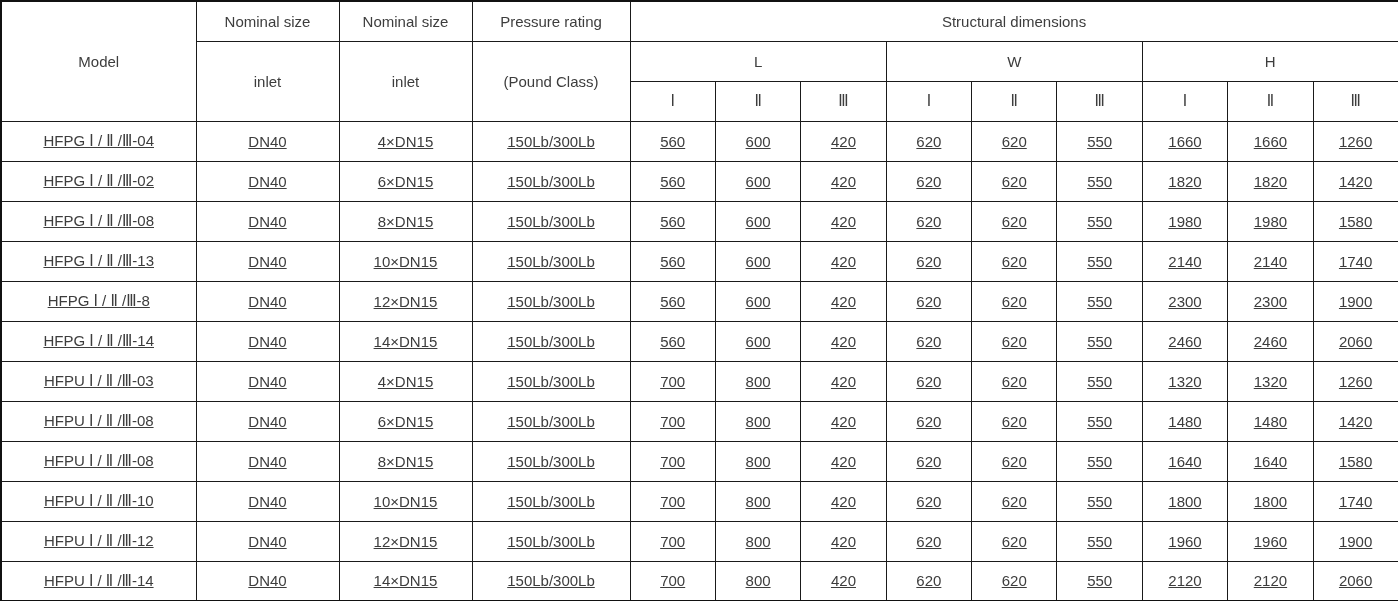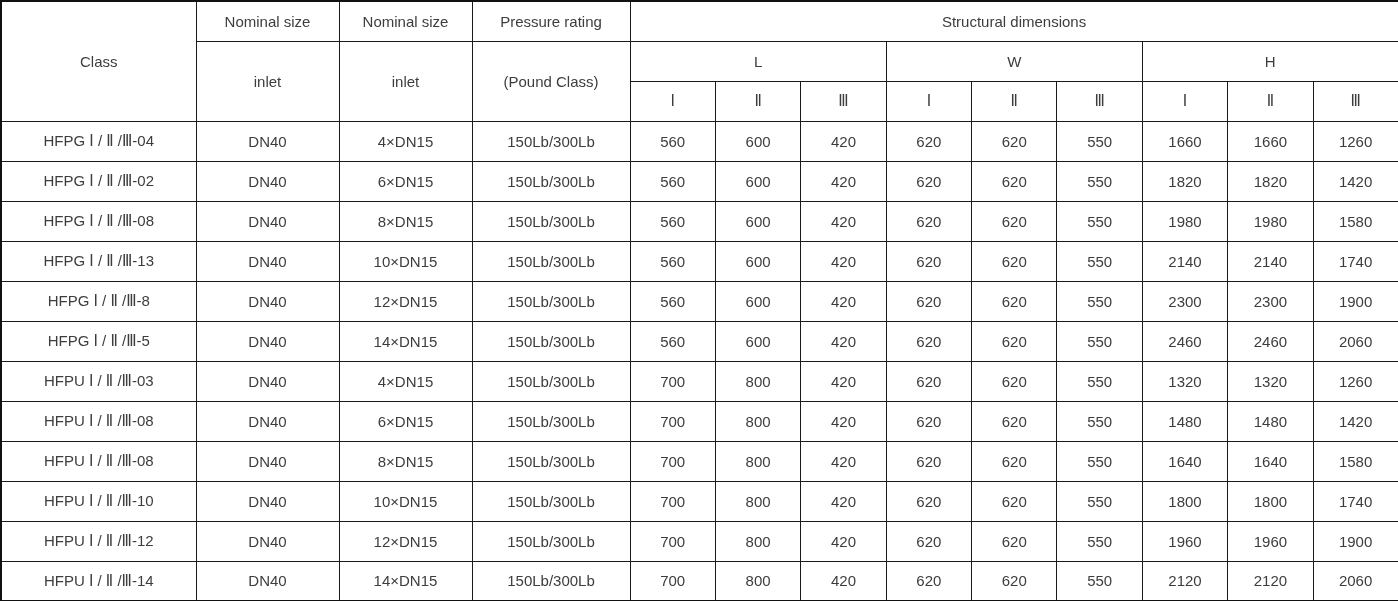--- a/index.html
+++ b/index.html
@@ -21,21 +21,21 @@
   .spec-table td {
     border: 1px solid #1a1a1a;
     text-align: center;
     vertical-align: middle;
     font-weight: normal;
     padding: 0 2px;
     overflow: hidden;
     white-space: nowrap;
   }
   .spec-table thead tr { height: 40px; }
-  .spec-table tbody tr { height: 40px; }
+  .spec-table tbody tr { height: 40px; text-decoration: underline; }
   col.model-col    { width: 195px; }
   col.inlet-col    { width: 143px; }
   col.outlet-col   { width: 133px; }
   col.pressure-col { width: 158px; }
   col.dim-col      { width: 85.4px; }
 </style>
 </head>
 <body>
 
 <table class="spec-table">
@@ -49,21 +49,21 @@
       <col class="dim-col">
     <col class="dim-col">
       <col class="dim-col">
       <col class="dim-col">
     <col class="dim-col">
       <col class="dim-col">
       <col class="dim-col">
   </colgroup>
   <thead>
     <tr>
-      <th rowspan="3">Class</th>
+      <th rowspan="3">Model</th>
       <th>Nominal size</th>
       <th>Nominal size</th>
       <th>Pressure rating</th>
       <th colspan="9">Structural dimensions</th>
     </tr>
     <tr>
       <th rowspan="2">inlet</th>
       <th rowspan="2">inlet</th>
       <th rowspan="2">(Pound Class)</th>
       <th colspan="3">L</th>
@@ -152,21 +152,21 @@
         <td>600</td>
         <td>420</td>
         <td>620</td>
         <td>620</td>
         <td>550</td>
         <td>2300</td>
         <td>2300</td>
         <td>1900</td>
       </tr>
       <tr>
-        <td>HFPG Ⅰ / Ⅱ /Ⅲ-5</td>
+        <td>HFPG Ⅰ / Ⅱ /Ⅲ-14</td>
         <td>DN40</td>
         <td>14×DN15</td>
         <td>150Lb/300Lb</td>
         <td>560</td>
         <td>600</td>
         <td>420</td>
         <td>620</td>
         <td>620</td>
         <td>550</td>
         <td>2460</td>

